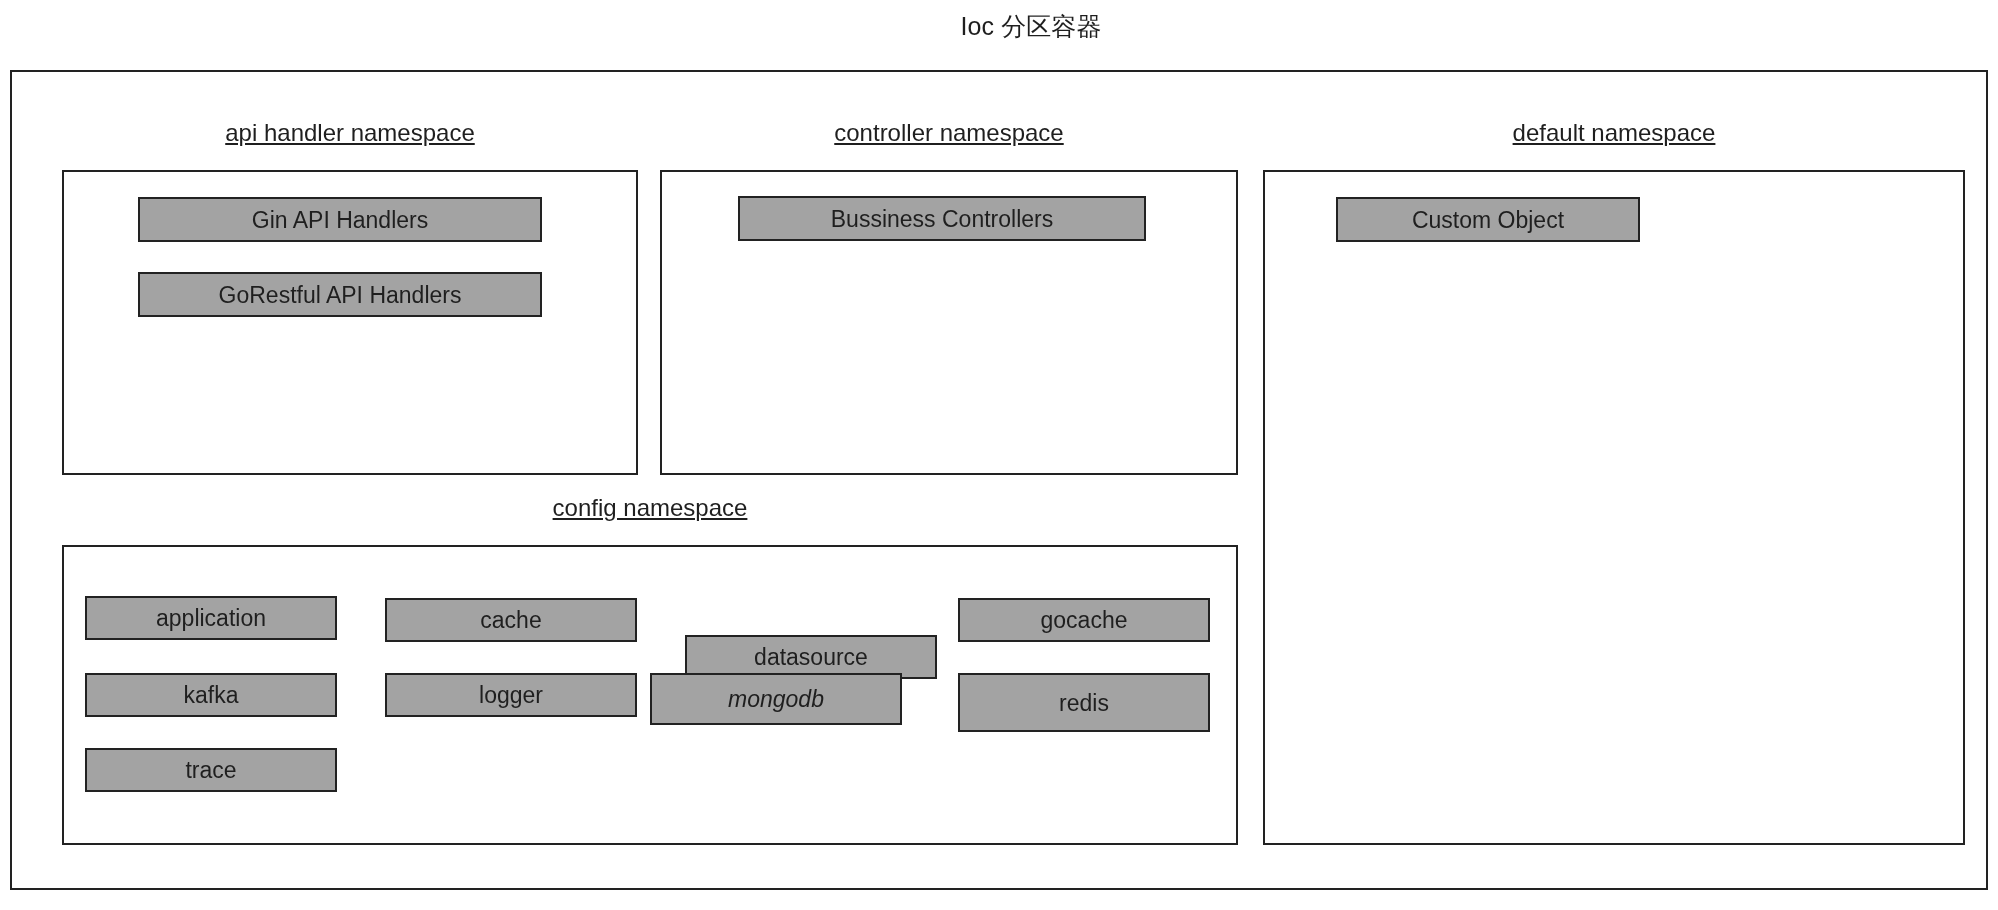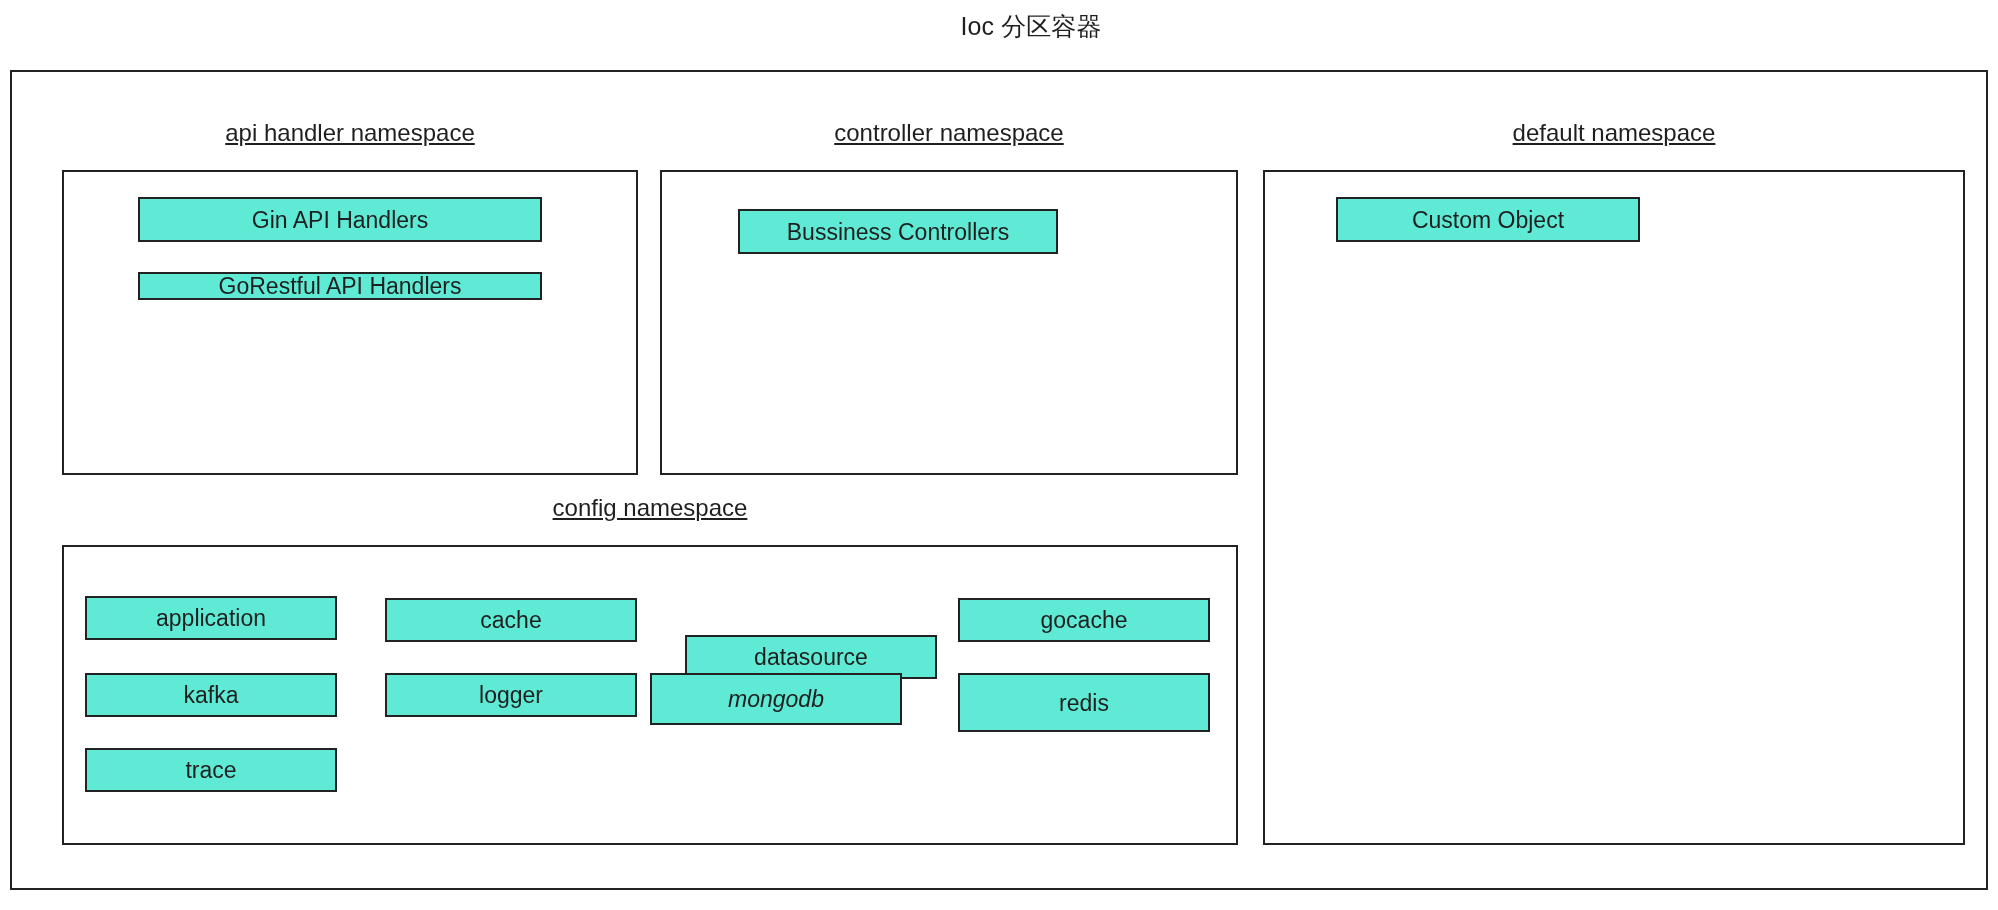--- a/index.html
+++ b/index.html
@@ -67,42 +67,42 @@
     border: 2px solid #222222;
     box-sizing: border-box;
     background: #ffffff;
   }
 
   
   .item-box {
     position: absolute;
     border: 2px solid #222222;
     box-sizing: border-box;
-    background: #5eead4;
+    background: #a3a3a3;
     display: flex;
     align-items: center;
     justify-content: center;
     font-size: 23px;
     line-height: 26px;
     color: #1f1f1f;
     white-space: nowrap;
   }
 
   
 
   
   #ns-label-api     { left: 62px;  top: 119px; width: 576px; }
   #ns-box-api       { left: 62px;  top: 170px; width: 576px; height: 305px; }
   #item-gin         { left: 138px; top: 197px; width: 404px; height: 45px; }
-  #item-gorestful   { left: 138px; top: 272px; width: 404px; height: 28px; }
+  #item-gorestful   { left: 138px; top: 272px; width: 404px; height: 45px; }
 
   
   #ns-label-ctrl    { left: 660px; top: 119px; width: 578px; }
   #ns-box-ctrl      { left: 660px; top: 170px; width: 578px; height: 305px; }
-  #item-bussiness   { left: 738px; top: 209px; width: 320px; height: 45px; }
+  #item-bussiness   { left: 738px; top: 196px; width: 408px; height: 45px; }
 
   
   #ns-label-config  { left: 62px;  top: 494px; width: 1176px; }
   #ns-box-config    { left: 62px;  top: 545px; width: 1176px; height: 300px; }
   #item-application { left: 85px;  top: 596px; width: 252px; height: 44px; }
   #item-cache       { left: 385px; top: 598px; width: 252px; height: 44px; }
   #item-datasource  { left: 685px; top: 598px; width: 252px; height: 44px; margin-top: 37px; }
   #item-gocache     { left: 958px; top: 598px; width: 252px; height: 44px; }
   #item-kafka       { left: 85px;  top: 673px; width: 252px; height: 44px; }
   #item-logger      { left: 385px; top: 673px; width: 252px; height: 44px; }

